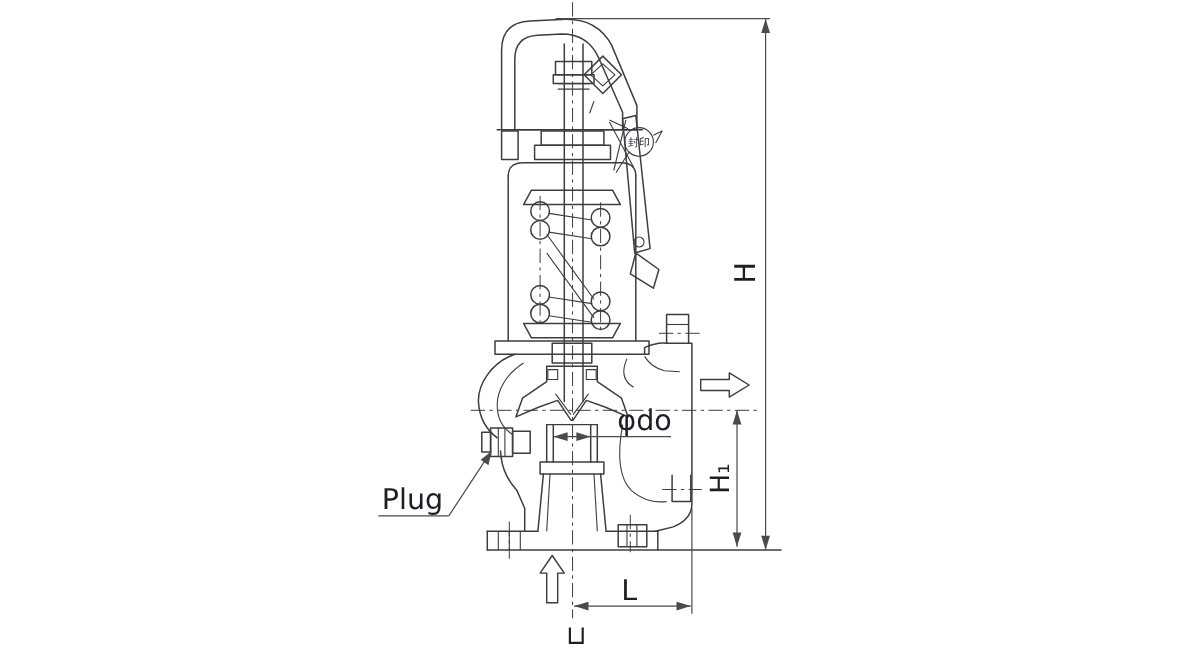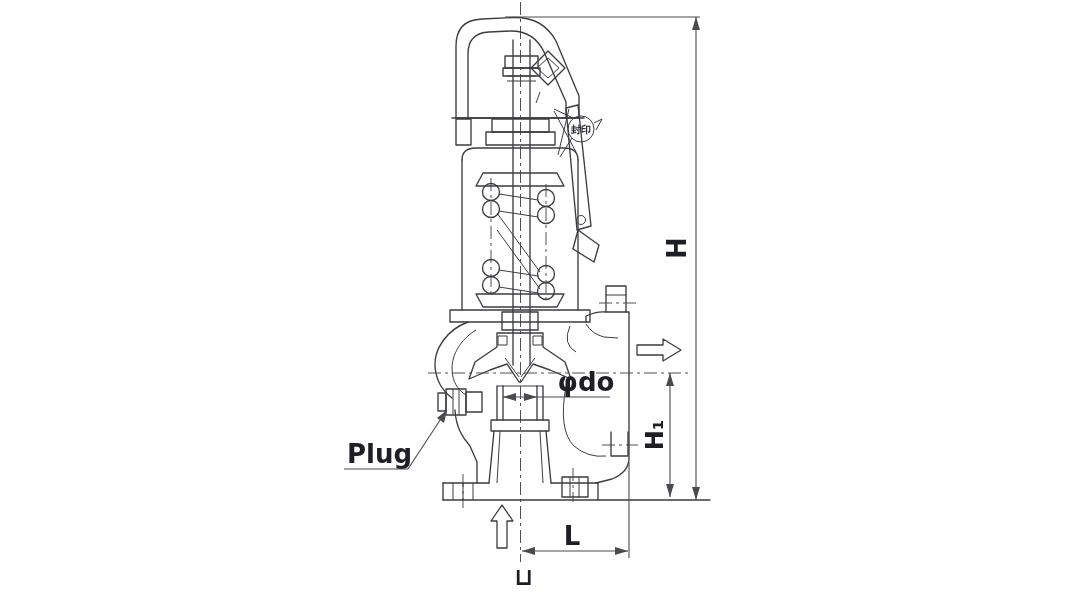--- a/index.html
+++ b/index.html
@@ -1,19 +1,19 @@
 <!DOCTYPE html>
 <html style="--line: #3c3c42; --dim_line: #4a4a50; --text: #1e1e26; --background: #ffffff;"><head>
 <meta charset="utf-8">
 <style>
   :root { --line:#3c3c42; --dim_line:#4a4a50; --text:#1e1e26; --background:#ffffff; }
   html,body { margin:0; padding:0; background:var(--background); }
   .canvas {
     position:relative; width:1000px; height:600px; background:var(--background);
-    overflow:hidden; font-family:"Liberation Sans", sans-serif;font-weight:bold;
+    overflow:hidden; font-family:"Liberation Sans", sans-serif;
   }
   svg { display:block; }
   .ol   { stroke:var(--line); stroke-width:1.35; fill:none; stroke-linejoin:round; stroke-linecap:round; }
   .thin { stroke:var(--line); stroke-width:1.0; fill:none; stroke-linejoin:round; }
   .cl   { stroke:var(--line); stroke-width:0.9; fill:none; stroke-dasharray:13 4 3 4; }
   .dim  { stroke:var(--dim_line); stroke-width:1.1; fill:none; }
   .ah   { fill:var(--dim_line); stroke:none; }
   .hollow { stroke:var(--line); stroke-width:1.3; fill:#ffffff; stroke-linejoin:round; }
   text.lbl { fill:var(--text); font-family:"DejaVu Sans","Liberation Sans",sans-serif; }
   .sz26 { font-size:26px; }

